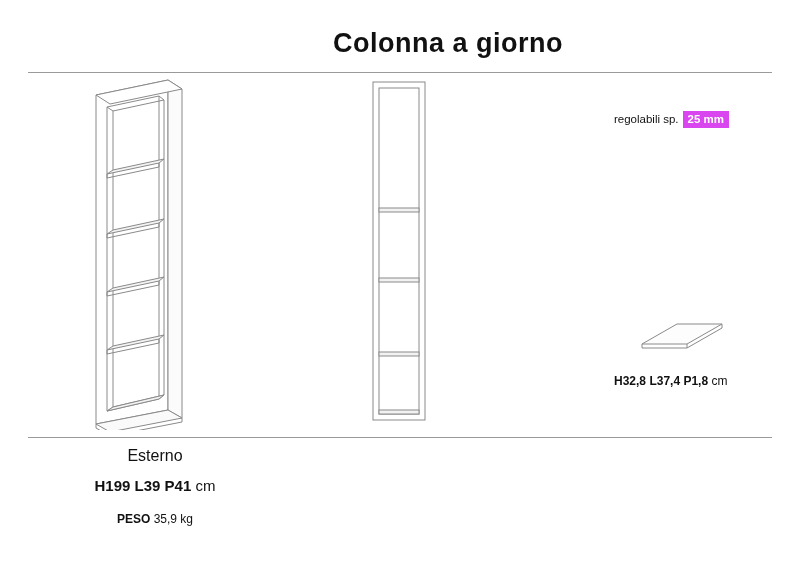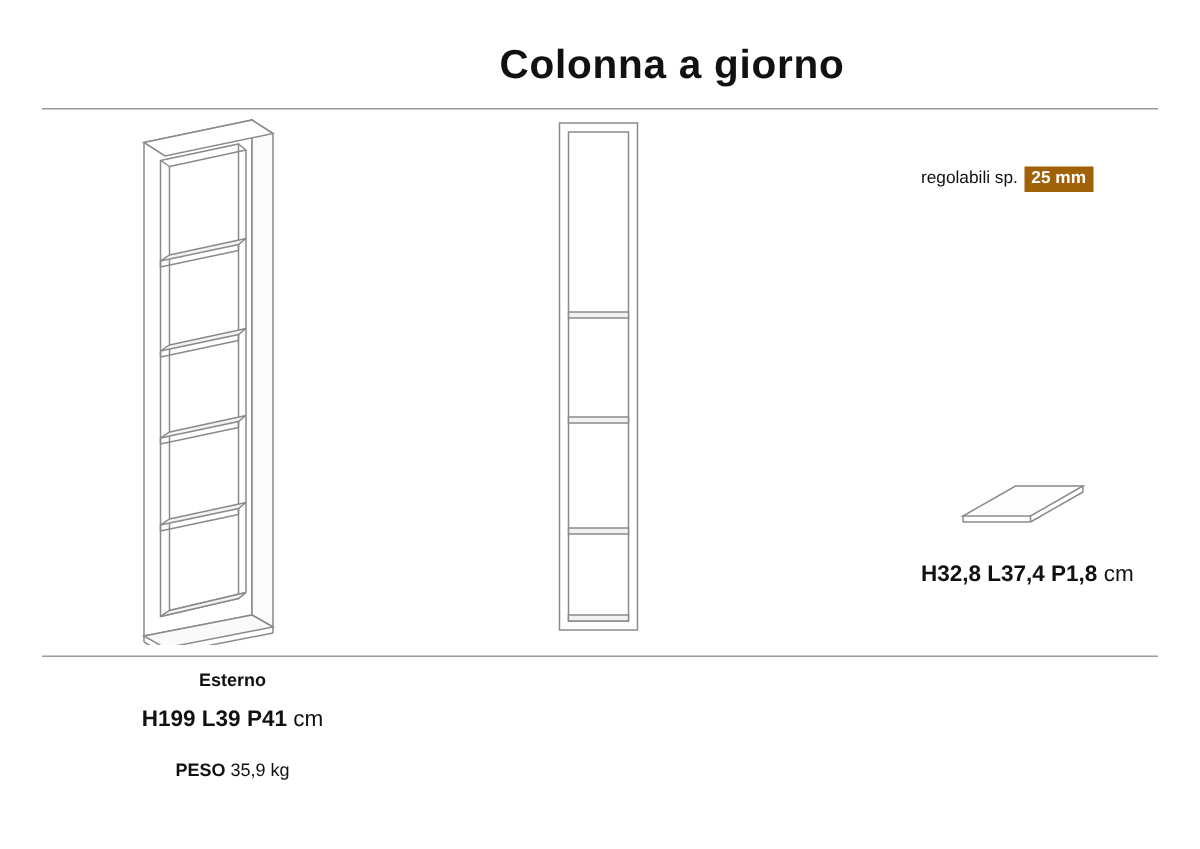--- a/index.html
+++ b/index.html
@@ -53,22 +53,22 @@
 
   
   .caption {
     position: absolute;
     text-align: center;
     font-size: 11.5px;
     color: #111;
     line-height: 1.55;
   }
   .caption .cap-title {
-    font-weight: bold;
-    font-size: 12px;
+    font-weight: normal;
+    font-size: 16px;
     display: block;
     margin-bottom: 5px;
   }
   .caption .dims {
     display: block;
     font-size: 15px;
   }
   .caption .dims b { font-weight: bold; }
   .caption .weight {
     display: block;
@@ -81,21 +81,21 @@
   .info-struct {
     position: absolute;
     left: 614px;
     top: 111px;
     font-size: 11.5px;
     color: #111;
     white-space: nowrap;
   }
   .chip {
     display: inline-block;
-    background: #a16207;
+    background: #d946ef;
     color: #ffffff;
     font-weight: bold;
     font-size: 11.5px;
     padding: 2px 5px 2px 5px;
     margin-left: 4px;
     line-height: 1.1;
     vertical-align: baseline;
   }
   .info-note {
     position: absolute;
@@ -103,21 +103,21 @@
     top: 163px;
     width: 175px;
     font-size: 11.5px;
     line-height: 1.58;
     color: #111;
   }
   .shelf-dims {
     position: absolute;
     left: 614px;
     top: 374px;
-    font-size: 15px;
+    font-size: 12px;
     color: #111;
     white-space: nowrap;
   }
   .shelf-dims b { font-weight: bold; }
 </style>
 </head>
 <body>
 
 <div class="page">
 

